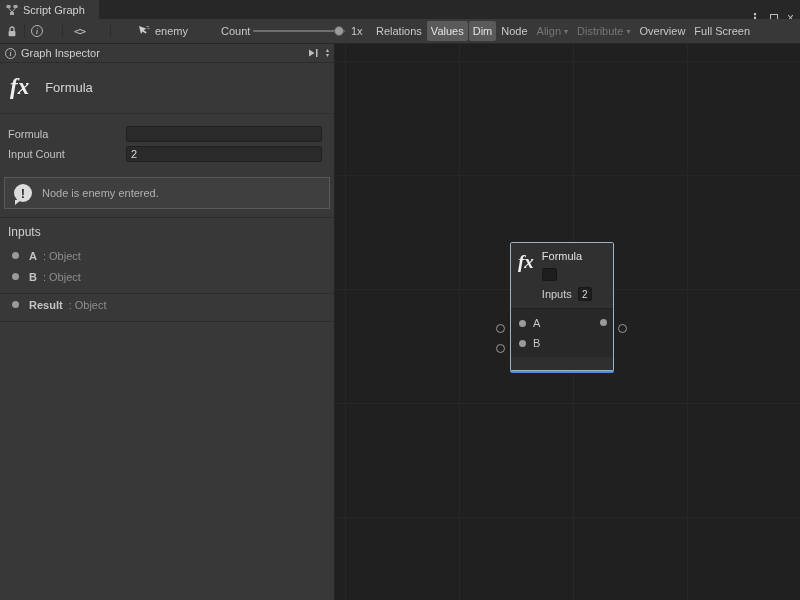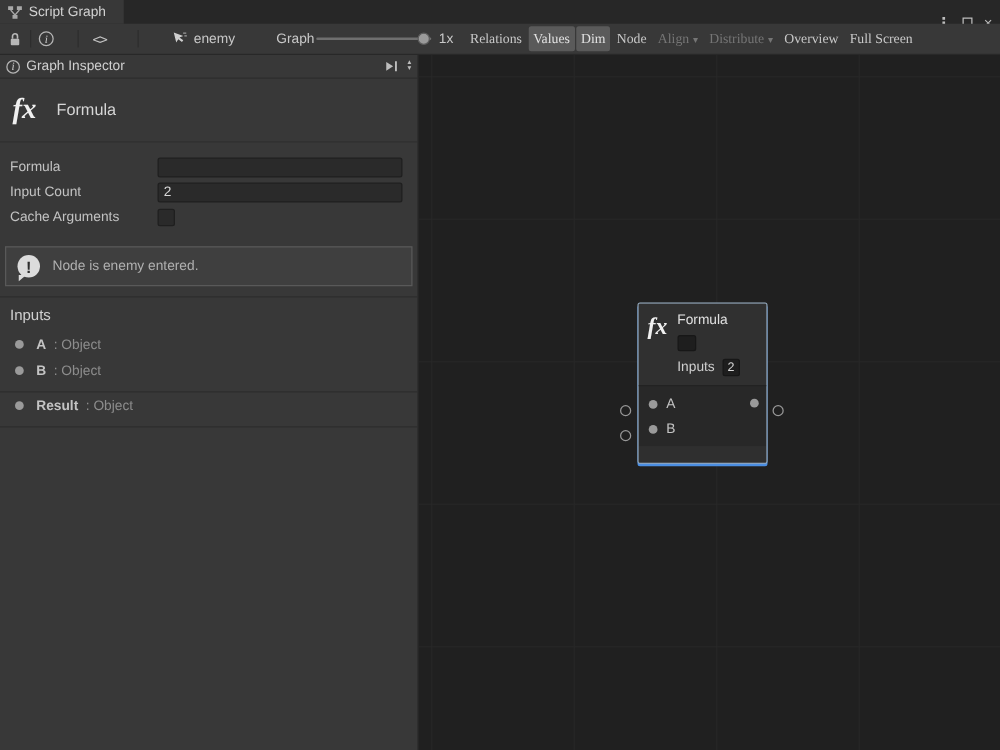--- a/index.html
+++ b/index.html
@@ -27,21 +27,21 @@
   .circle-i { width:12px; height:12px; border:1px solid #b5b5b5; border-radius:50%;
               color:#cfcfcf; font-size:9px; font-style:italic; display:flex;
               align-items:center; justify-content:center;
               font-family:"Liberation Serif",serif; }
   .code-glyph { font-family:"DejaVu Sans Mono",monospace; font-size:11px; letter-spacing:-1px;
                 color:#c4c4c4; }
   .slider-track { position:relative; width:92px; height:2px; background:#6f6f6f; border-radius:1px; }
   .slider-knob { position:absolute; left:81px; top:-4px; width:10px; height:10px;
                  border-radius:50%; background:#9a9a9a; border:1px solid #5c5c5c; }
   .tb-buttons { position:absolute; left:372px; top:2px; height:20px; display:flex;
-                align-items:center; gap:1px;font-family:Liberation Serif, serif; }
+                align-items:center; gap:1px; }
   .tbtn { padding:0 4px; height:20px; display:flex; align-items:center; gap:3px;
           border-radius:2px; color:#c8c8c8; white-space:nowrap; }
   .tbtn.active { background:var(--active-button-bg,#585858); color:#e2e2e2;justify-content:center; }
   .tbtn.disabled { color:#757575; }
   .dd-arrow { font-size:8px; }
 
   
   .inspector { position:absolute; left:0; top:44px; width:335px; height:556px;
                background:var(--panel-bg,#383838); border-right:1px solid #242424; }
   .insp-header { height:19px; display:flex; align-items:center; gap:5px; padding:0 5px;
@@ -151,21 +151,21 @@
 
     <div class="titem" style="left:138px; gap:5px;">
       <svg width="12" height="12" viewBox="0 0 12 12">
         <path d="M1 1 L3 9 L4.6 6.4 L7.6 8.6 L8.6 7.2 L5.6 5 L8.6 3.8 Z" fill="#cfcfcf"></path>
         <path d="M8.5 1.5 L11 1.5 M9.5 3.6 L11.5 3.6" stroke="#9a9a9a" stroke-width="1"></path>
       </svg>
       <span>enemy</span>
     </div>
 
     <div class="titem" style="left:221px;">
-      <span>Graph</span>
+      <span>Count</span>
     </div>
     <div class="titem" style="left:253px;">
       <div class="slider-track">
         <div class="slider-knob"></div>
       </div>
     </div>
     <div class="titem" style="left:351px;">
       <span>1x</span>
     </div>
 
@@ -222,24 +222,20 @@
 
     <div class="fields">
       <div class="field-row">
         <span class="field-label">Formula</span>
         <input class="field-input" type="text" value="" style="">
       </div>
       <div class="field-row">
         <span class="field-label">Input Count</span>
         <input class="field-input" type="text" value="2" style="">
       </div>
-      <div class="field-row">
-        <span class="field-label">Cache Arguments</span>
-        <span class="checkbox"></span>
-      </div>
     </div>
 
     <div class="warning-box">
       <span class="warn-icon">!</span>
       <span class="warn-text">Node is enemy entered.</span>
     </div>
 
     <div class="divider mt6"></div>
     <div class="section-header">Inputs</div>
     <div class="iport-row">

